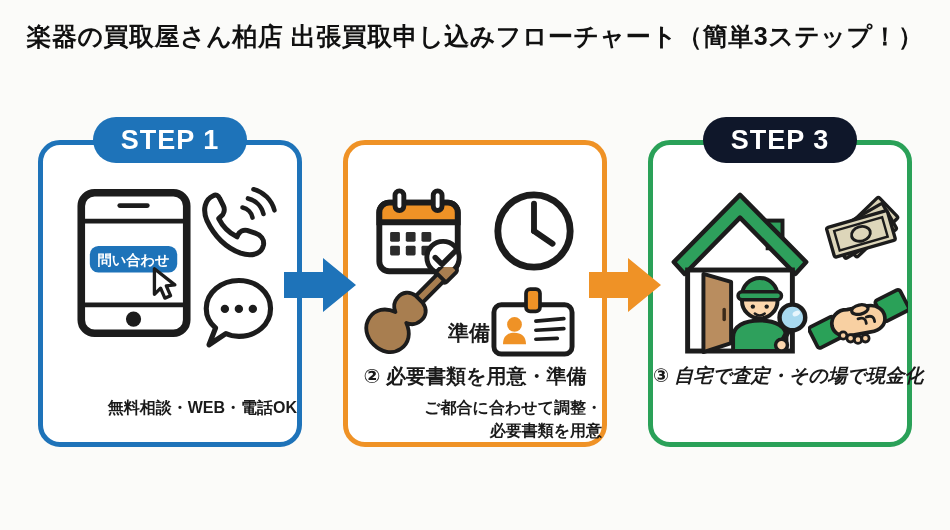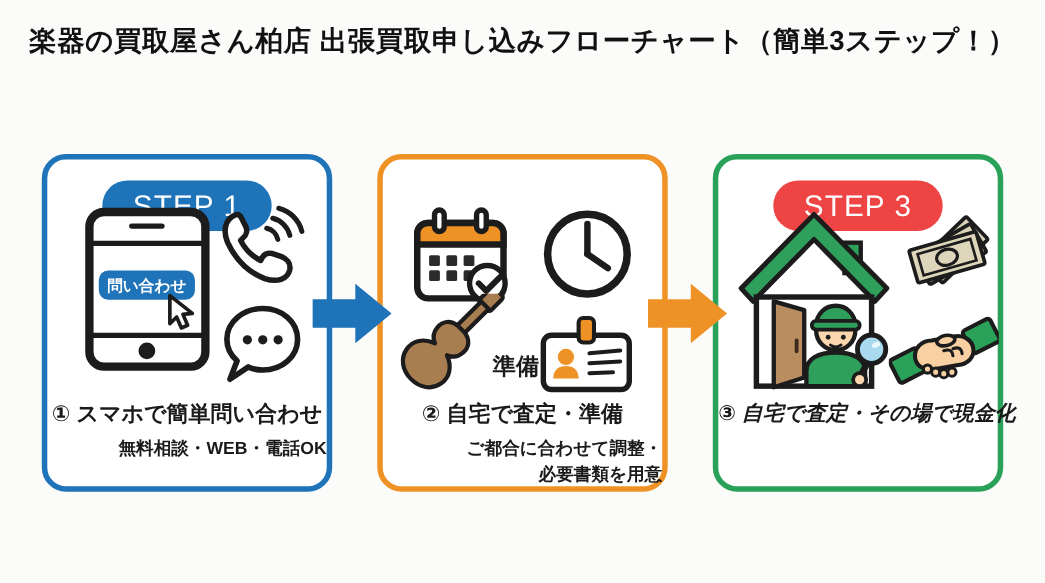--- a/index.html
+++ b/index.html
@@ -14,25 +14,25 @@
   .card{
     position:absolute;top:140px;width:264px;height:307px;background:#fff;
     border-radius:22px;border:5px solid #000;box-sizing:border-box;
   }
   .card.blue{left:38px;border-color:#1e73b9;}
   .card.orange{left:343px;border-color:#ef9226;}
   .card.green{left:648px;border-color:#2aa158;}
   .badge{
     position:absolute;top:-28px;left:50%;transform:translateX(-50%);
     width:154px;height:46px;line-height:46px;border-radius:23px;
-    color:#fff;font-weight:normal;font-size:27px;text-align:center;letter-spacing:1px;margin-top:47px;
+    color:#fff;font-weight:bold;font-size:27px;text-align:center;letter-spacing:1px;
   }
   .badge.blue{background:#1e73b9;}
   .badge.orange{background:#ef9226;}
-  .badge.green{background:#ef4444;}
+  .badge.green{background:#0f172a;}
   .icon{position:absolute;}
   .heading{
     position:absolute;top:218px;left:0;width:100%;text-align:center;
     font-size:20px;font-weight:bold;white-space:nowrap;
   }
   .card.green .heading{font-size:19px;font-style:italic;}
   .sub{
     position:absolute;top:253px;left:0;width:100%;text-align:right;
     font-size:16px;font-weight:bold;white-space:nowrap;
   }
@@ -81,21 +81,20 @@
 
     <div class="icon" style="left:152px;top:128px;width:84px;height:82px">
       <svg viewBox="0 0 88 88">
         <path d="M46 8 C65 8 80 21 80 38 C80 55 65 68 46 68 C41 68 36 67 32 65 L14 77 L21 59 C14 53 11 46 11 38 C11 21 27 8 46 8 Z" fill="#fff" stroke="#1c1c1c" stroke-width="5.5" stroke-linejoin="round"></path>
         <circle cx="31" cy="38.5" r="4.5" fill="#1c1c1c"></circle>
         <circle cx="46" cy="38.5" r="4.5" fill="#1c1c1c"></circle>
         <circle cx="61" cy="38.5" r="4.5" fill="#1c1c1c"></circle>
       </svg>
     </div>
 
-    <div class="heading">① スマホで簡単問い合わせ</div>
     <div class="sub">無料相談・WEB・電話OK</div>
   </section>
 
   <section class="card orange">
 
     <div class="icon" style="left:24px;top:40px;width:96px;height:98px">
       <svg viewBox="0 0 95 100">
         <rect x="6" y="18" width="80" height="70" rx="10" fill="#fff" stroke="#1c1c1c" stroke-width="6"></rect>
         <path d="M6 28 a10 10 0 0 1 10 -10 h60 a10 10 0 0 1 10 10 v10 h-80 z" fill="#ef9226" stroke="#1c1c1c" stroke-width="6"></path>
         <rect x="22" y="6" width="9" height="20" rx="4.5" fill="#fff" stroke="#1c1c1c" stroke-width="5"></rect>
@@ -135,21 +134,21 @@
         <rect x="5" y="24" width="95" height="60" rx="9" fill="#fff" stroke="#1c1c1c" stroke-width="6"></rect>
         <rect x="44" y="5" width="17" height="27" rx="5" fill="#ef9226" stroke="#1c1c1c" stroke-width="4.5"></rect>
         <circle cx="30" cy="48" r="9" fill="#ef9226"></circle>
         <path d="M16 72 C16 62 22 58 30 58 C38 58 44 62 44 72 Z" fill="#ef9226"></path>
         <line x1="56" y1="44" x2="90" y2="41" stroke="#1c1c1c" stroke-width="4.5" stroke-linecap="round"></line>
         <line x1="56" y1="55" x2="90" y2="53" stroke="#1c1c1c" stroke-width="4.5" stroke-linecap="round"></line>
         <line x1="56" y1="66" x2="82" y2="65" stroke="#1c1c1c" stroke-width="4.5" stroke-linecap="round"></line>
       </svg>
     </div>
 
-    <div class="heading">② 自宅で査定・準備</div>
+    <div class="heading">② 必要書類を用意・準備</div>
     <div class="sub sub2">必要書類を用意</div>
     <div class="sub">ご都合に合わせて調整・</div>
   </section>
 
   <section class="card green">
     <div class="badge green">STEP 3</div>
 
     <div class="icon" style="left:12px;top:42px;width:150px;height:168px">
       <svg viewBox="0 0 150 170">
         <rect x="103" y="34" width="15" height="28" fill="#2ea05c" stroke="#1c1c1c" stroke-width="4"></rect>

